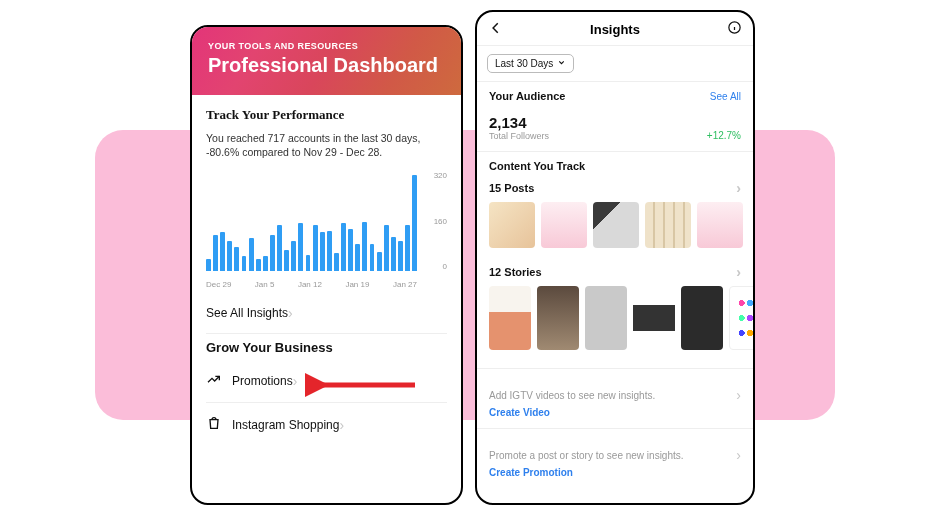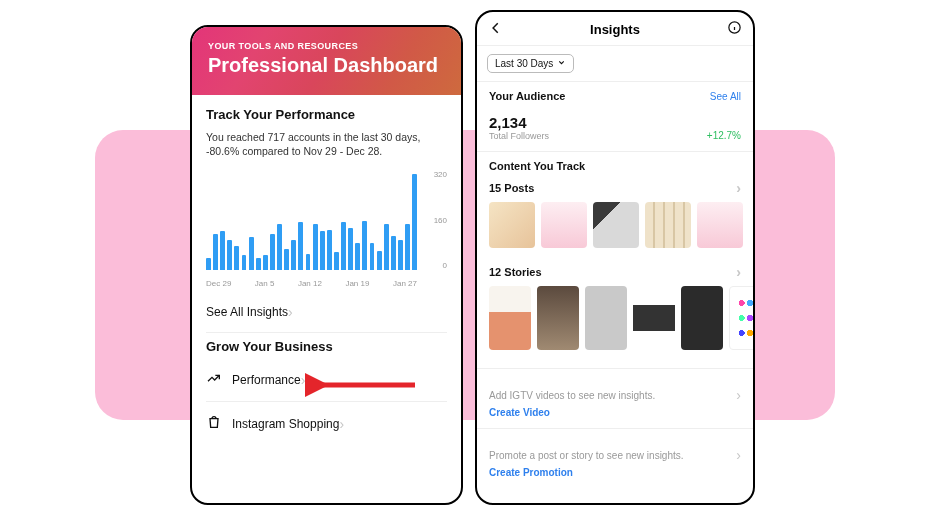--- a/index.html
+++ b/index.html
@@ -7,21 +7,21 @@
   .pink-bg { position: absolute; left: 95px; top: 130px; width: 740px; height: 290px; background:#FBBDD9; border-radius: 28px; }
   .phone { position: absolute; background:#fff; border:2px solid #000; border-radius:18px; overflow:hidden; }
   .phone-left { left:190px; top:25px; width:273px; height:480px; }
   .phone-right { left:475px; top:10px; width:280px; height:495px; }
 
   
   .pl-header { background:linear-gradient(120deg,#E33579 0%, #E24470 25%, #D9465B 50%, #D15947 75%, #CE6A3E 100%); padding:14px 16px 18px; color:#fff; }
   .pl-eyebrow { font-size:9px; font-weight:700; letter-spacing:0.4px; }
   .pl-title { font-size:20px; font-weight:700; line-height:1.2; margin-top:2px; }
   .pl-body { padding:12px 14px 0; }
-  .track-h { font-size:13px; font-weight:700; color:#111; }
+  .track-h { font-size:13px; font-weight:700; color:#111;font-family:Liberation Serif, serif; }
   .track-desc { font-size:10.5px; color:#333; margin-top:8px; line-height:1.35; }
   .chart-wrap { margin-top:14px; position:relative; height:120px; }
   .chart-bars { position:absolute; left:0; right:30px; bottom:22px; top:0; display:flex; align-items:flex-end; gap:2.2px; }
   .bar { width:5px; background:#2F9DF4; border-radius:1px 1px 0 0; }
   .chart-ticks { position:absolute; right:0; top:-2px; bottom:22px; width:26px; display:flex; flex-direction:column; justify-content:space-between; font-size:8px; color:#999; text-align:right; }
   .chart-x { position:absolute; left:0; right:30px; bottom:4px; display:flex; justify-content:space-between; font-size:8px; color:#999; }
   .row-item { display:flex; align-items:center; justify-content:flex-start; padding:12px 0; font-size:12px; color:#111; }
   .row-item .chev { color:#c7c7c7; font-size:14px; }
   .divider { height:1px; background:#eee; }
   .grow-h { font-size:13px; font-weight:700; color:#111; margin-top:6px; margin-bottom:4px; }
@@ -141,21 +141,21 @@
     <div class="grow-h">Grow Your Business</div>
 
     <div class="row-item">
       <span class="row-icon">
         <span>
           <svg width="16" height="16" viewBox="0 0 24 24" fill="none" stroke="#111" stroke-width="2">
               <path d="M3 17l6-6 4 4 7-7"></path>
               <path d="M14 8h6v6"></path>
             </svg>
         </span>
-        <span>Performance</span>
+        <span>Promotions</span>
       </span>
       <span class="chev">›</span>
     </div>
     <div class="divider"></div>
 
     <div class="row-item">
       <span class="row-icon">
         <span>
           <svg width="16" height="16" viewBox="0 0 24 24" fill="none" stroke="#111" stroke-width="2">
               <path d="M6 7h12l-1 13H7L6 7z"></path>

